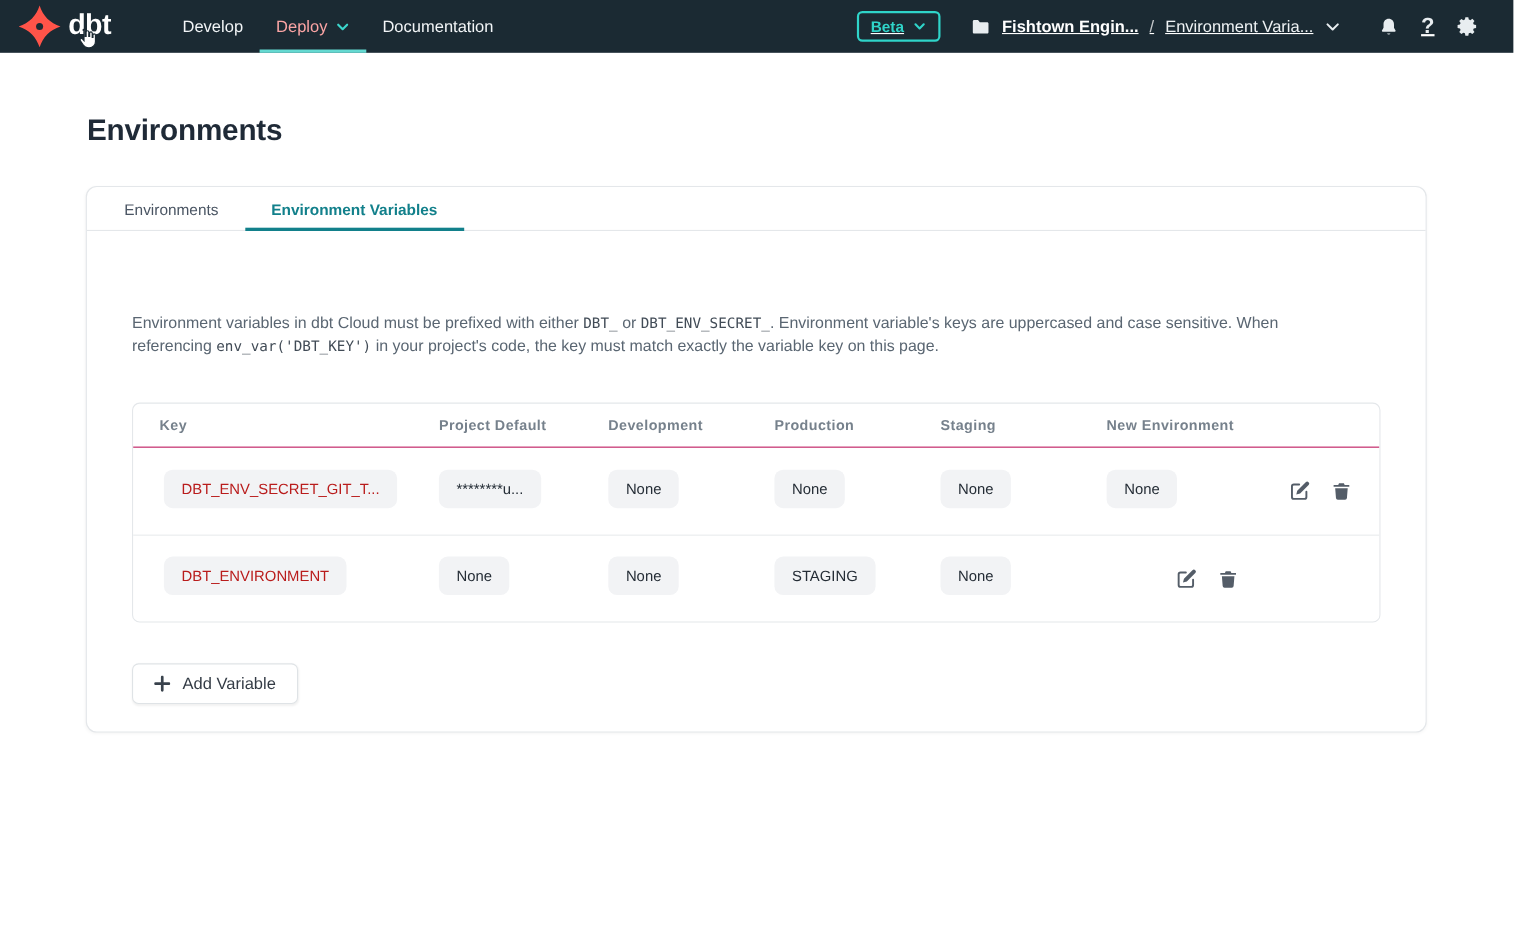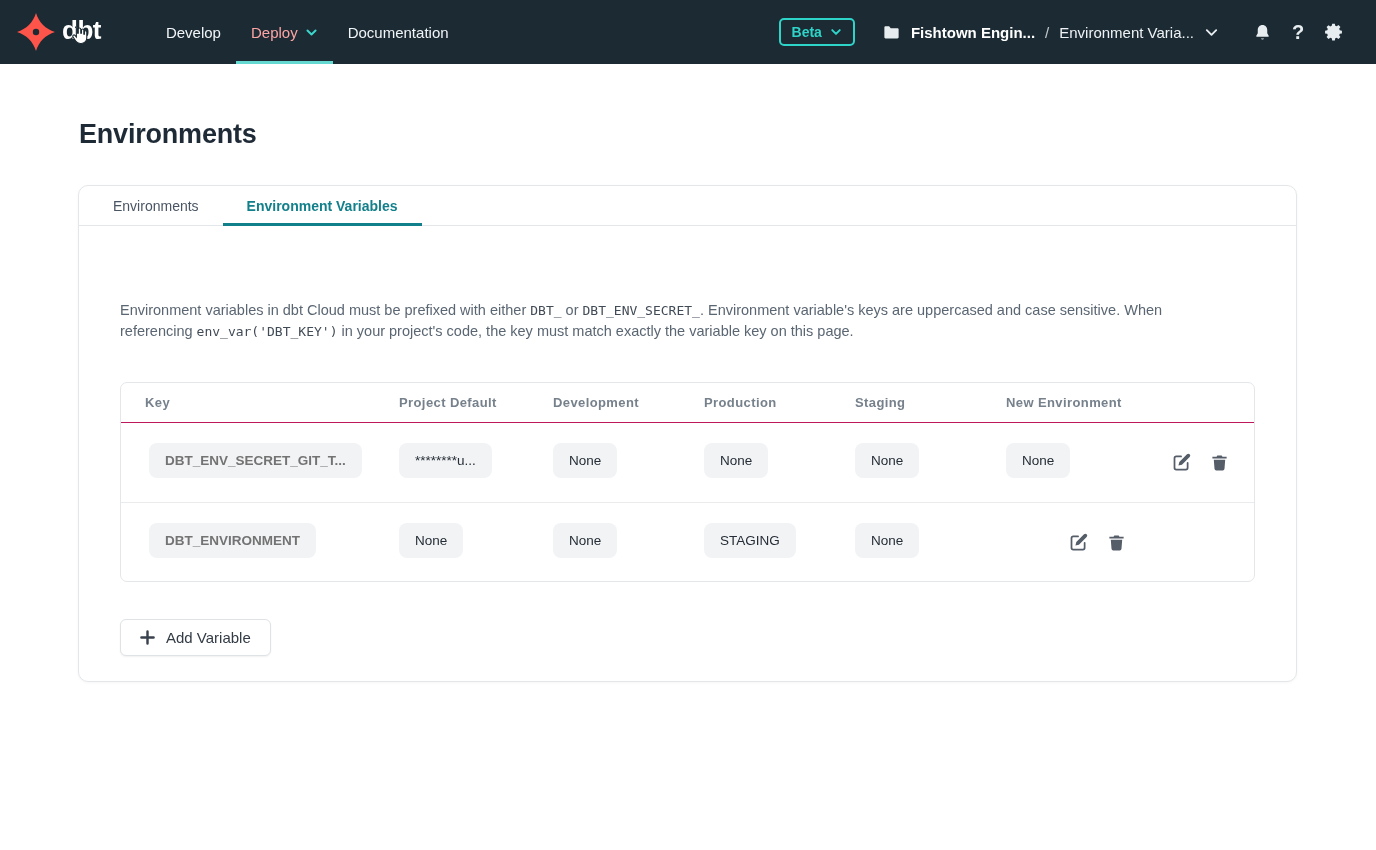--- a/index.html
+++ b/index.html
@@ -1,33 +1,33 @@
 <!DOCTYPE html>
 <html><head>
 <meta charset="utf-8">
 <style>
   * { margin:0; padding:0; box-sizing:border-box; }
   html,body { width:1376px; height:850px; background:#ffffff; font-family:"Liberation Sans", sans-serif; overflow:hidden; }
 
   
   .topnav {
-    height:64px; background:#1b2a33; display:flex; align-items:stretch;
+    height:48px; background:#1b2a33; display:flex; align-items:stretch;
     padding:0 30px 0 16px; position:relative; color:#fff;
   }
   .brand { display:flex; align-items:center; gap:6px; padding-right:26px; position:relative; cursor:pointer; }
   .brand-text { font-size:26px; font-weight:700; letter-spacing:-0.5px; color:#fff; line-height:1; padding-bottom:4px; }
   .cursor-glyph { position:absolute; left:52px; top:24px; width:22px; height:22px; pointer-events:none; }
   .nav-items { display:flex; align-items:stretch; margin-left:24px; }
   .nav-item {
     display:flex; align-items:center; gap:7px; padding:0 15px; font-size:15px; font-weight:400;
     color:#f2f5f7; cursor:pointer; position:relative;
   }
   .nav-item.active { color:#fca5a5; }
   .nav-item.active .nav-underline { position:absolute; left:0; right:0; bottom:0; height:3px; background:#65d9d1; }
-  .nav-right { margin-left:auto; display:flex; align-items:center; gap:13px; }
+  .nav-right { margin-left:auto; display:flex; align-items:center; gap:13px;text-decoration:underline; }
   .beta-badge {
     display:flex; align-items:center; gap:8px; border:2px solid #2fd4c9; color:#2fd4c9;
     border-radius:5px; padding:4px 11px; font-size:14px; font-weight:700; cursor:pointer;
   }
   .breadcrumb { display:flex; align-items:center; gap:10px; margin-left:14px; font-size:15px; }
   .crumb-project { font-weight:700; color:#fff; cursor:pointer; }
   .crumb-sep { color:rgba(255,255,255,0.75); font-weight:400; }
   .crumb-page { color:#eef2f4; cursor:pointer; }
   .icon-btn { display:flex; align-items:center; justify-content:center; width:24px; height:24px; cursor:pointer; }
   .help-glyph { font-size:20px; font-weight:700; color:#e8edf0; line-height:1; }
@@ -62,21 +62,21 @@
   .th.key-col { padding-left:24px; }
   .tbody-row { height:79px; }
   .tbody-row + .tbody-row { border-top:1px solid #e9ebed; }
   .cell { padding-left:8px; }
   .cell.key-col { padding-left:28px; }
   .pill {
     display:inline-block; background:#f2f3f5; border-radius:8px; padding:10px 16px;
     font-size:13.5px; color:#252d36; cursor:default; max-width:100%;
     white-space:nowrap; overflow:hidden; text-overflow:ellipsis;
   }
-  .pill.key { font-weight:700; color:#737373; }
+  .pill.key { font-weight:400; color:#b91c1c; }
   .actions { display:flex; justify-content:flex-end; align-items:center; gap:17px; padding-right:24px; }
   .action-icon { width:21px; height:21px; cursor:pointer; display:flex; align-items:center; justify-content:center; }
 
   .add-variable {
     margin-top:37px; display:inline-flex; align-items:center; gap:11px; background:#fff;
     border:1px solid #dfe3e6; border-radius:6px; height:37px; padding:0 19px;
     font-size:15px; color:#333b45; cursor:pointer; box-shadow:0 1px 2px rgba(0,0,0,0.06);
     font-family:"Liberation Sans", sans-serif;
     text-align:right;
   }

